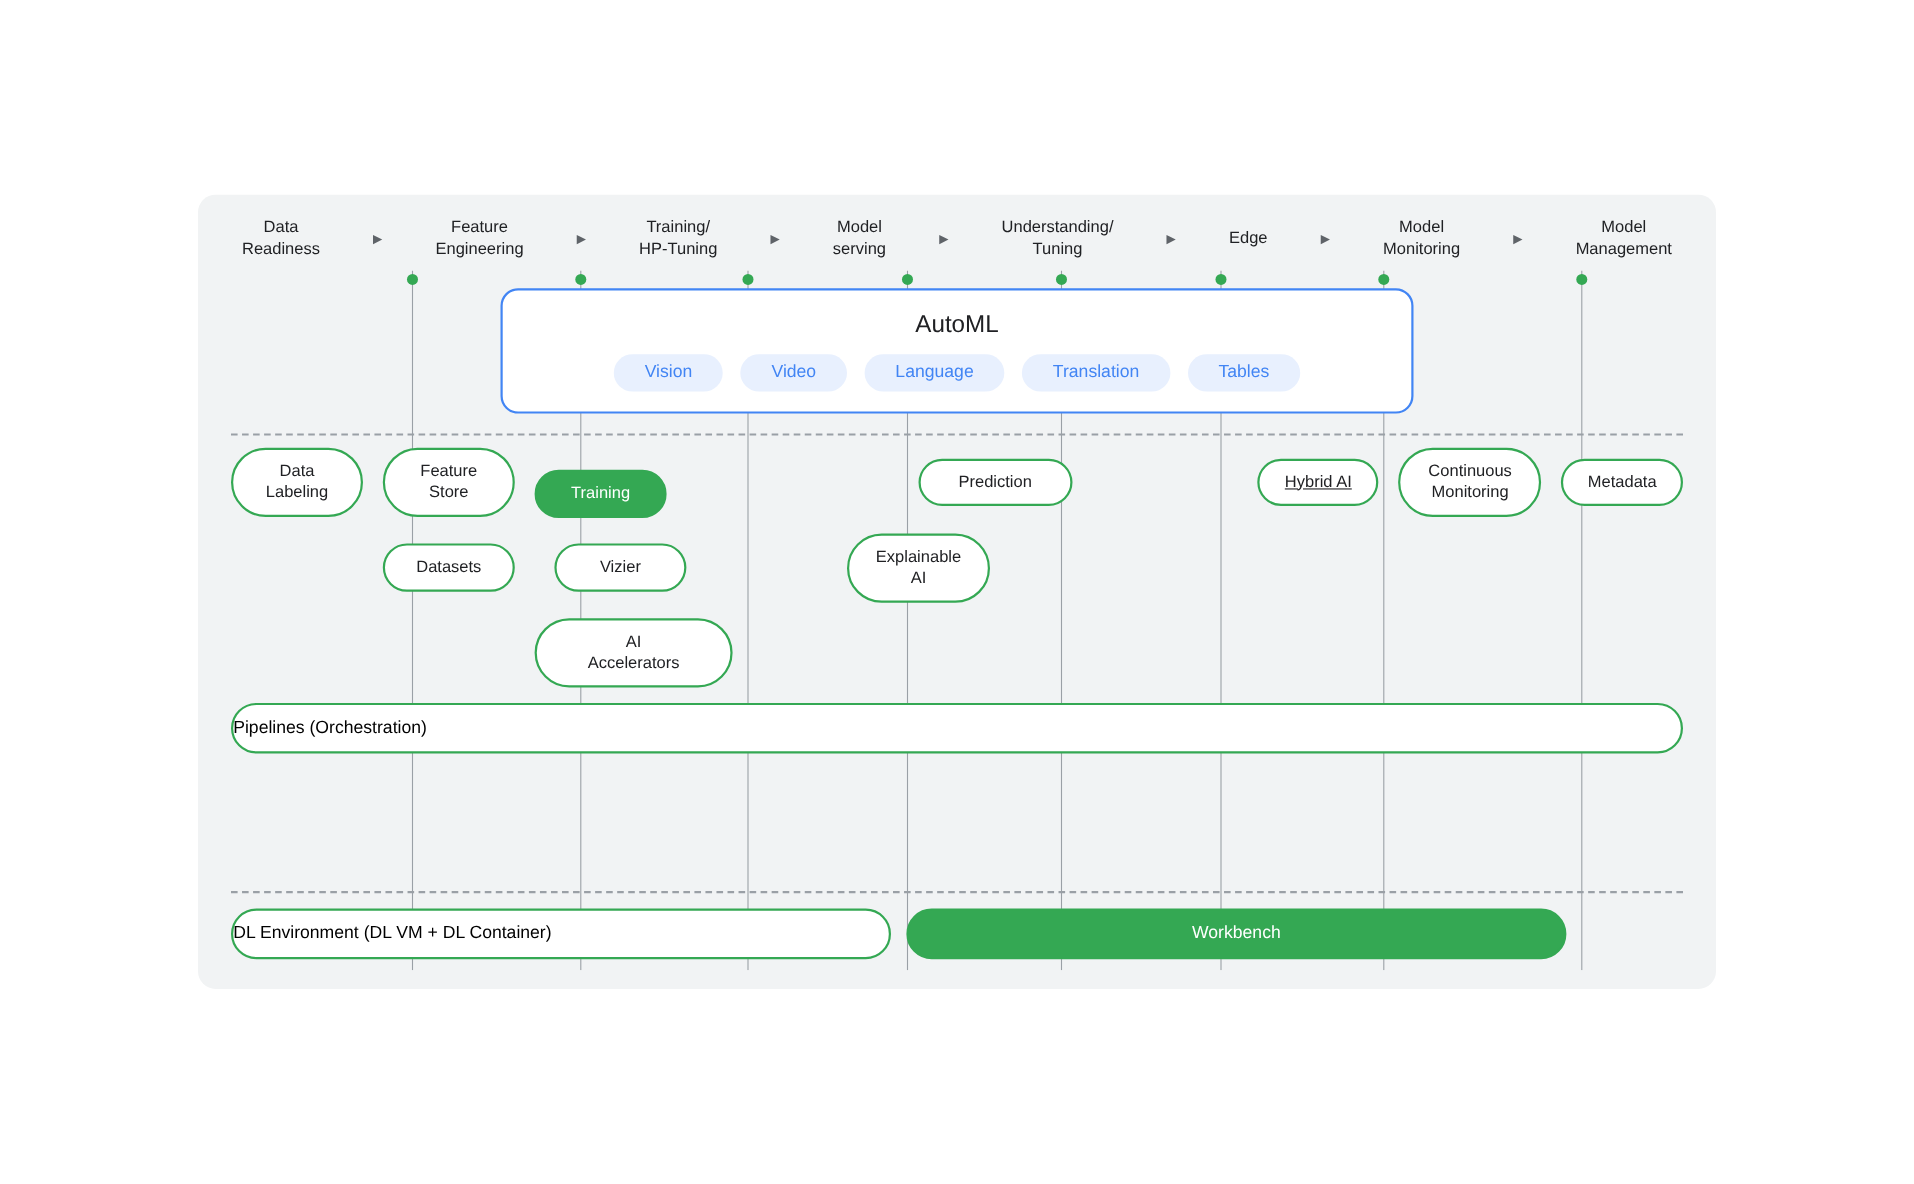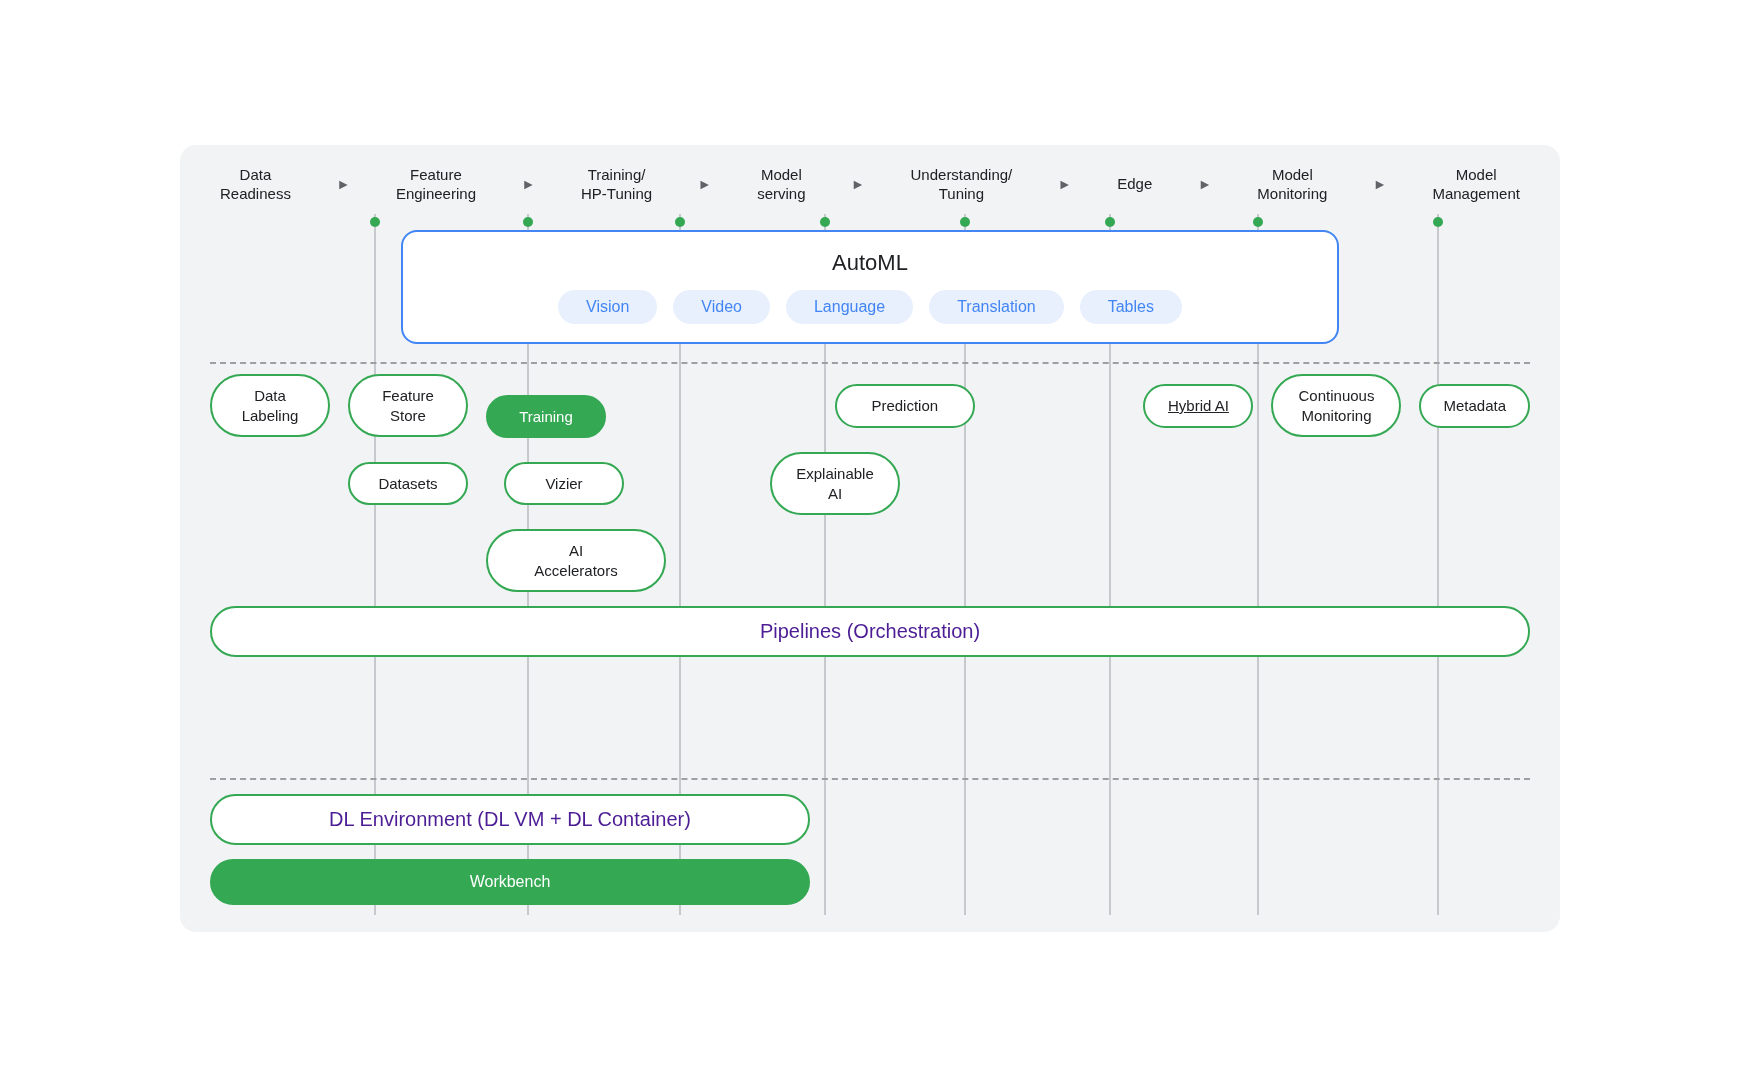--- a/index.html
+++ b/index.html
@@ -109,24 +109,23 @@
       text-align: center;
       line-height: 1.3;
       white-space: nowrap;
     }
 
     
     .wide-pill {
       border: 2.5px solid #34a853;
       border-radius: 50px;
       padding: 12px 0;
-      font-size: 20px;
-      color: #4c1d95;
-      background: #fff;
-      text-align: center;
+      font-size: 16px;
+      color: #000000;
+      background: #fff;
       width: 100%;
     }
     .wide-pill-filled {
       background: #34a853;
       color: #fff;
       border: 2.5px solid #34a853;
       border-radius: 50px;
       padding: 12px 0;
       font-size: 16px;
       text-align: center;
@@ -196,21 +195,21 @@
       <circle cx="318" cy="8" r="5" fill="#34a853"></circle>
       <circle cx="470" cy="8" r="5" fill="#34a853"></circle>
       <circle cx="615" cy="8" r="5" fill="#34a853"></circle>
       <circle cx="755" cy="8" r="5" fill="#34a853"></circle>
       <circle cx="900" cy="8" r="5" fill="#34a853"></circle>
       <circle cx="1048" cy="8" r="5" fill="#34a853"></circle>
       <circle cx="1228" cy="8" r="5" fill="#34a853"></circle>
     </svg>
 
     <div style="padding: 16px 0 0 0; position:relative; z-index:1;">
-      <div class="automl-box" style="width: 938px; margin: 0 auto;">
+      <div class="automl-box" style="width: 830px; margin: 0 auto;">
         <div class="automl-title">AutoML</div>
         <div class="automl-pills">
           <span class="automl-pill">Vision</span>
           <span class="automl-pill">Video</span>
           <span class="automl-pill">Language</span>
           <span class="automl-pill">Translation</span>
           <span class="automl-pill">Tables</span>
         </div>
       </div>
     </div>
@@ -274,21 +273,21 @@
       <div style="margin-bottom:14px;">
         <div class="wide-pill">
           <span>Pipelines (Orchestration)</span>
         </div>
       </div>
 
     </div>
 
     <hr class="dashed-divider" style="margin: 4px 0 14px 0;">
 
-    <div style="display:flex; flex-direction:column; gap:14px; position:relative; z-index:1;">
+    <div style="display:flex; flex-direction:row; gap:14px; position:relative; z-index:1;">
       <div style="width:600px;">
         <div class="wide-pill">
           <span>DL Environment (DL VM + DL Container)</span>
         </div>
       </div>
       <div style="width:600px; margin-bottom:10px;">
         <div class="wide-pill-filled">
           <span>Workbench</span>
         </div>
       </div>

